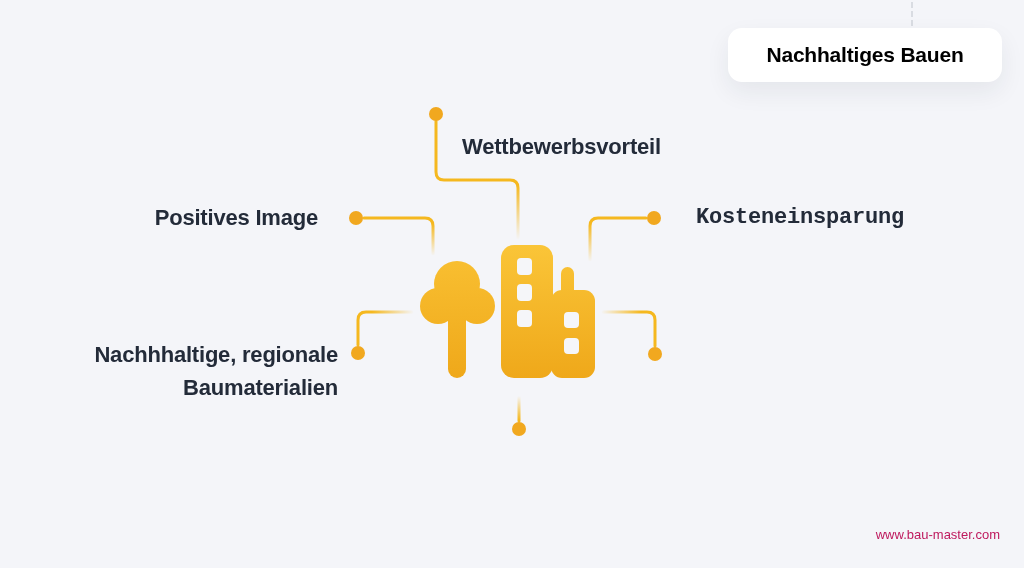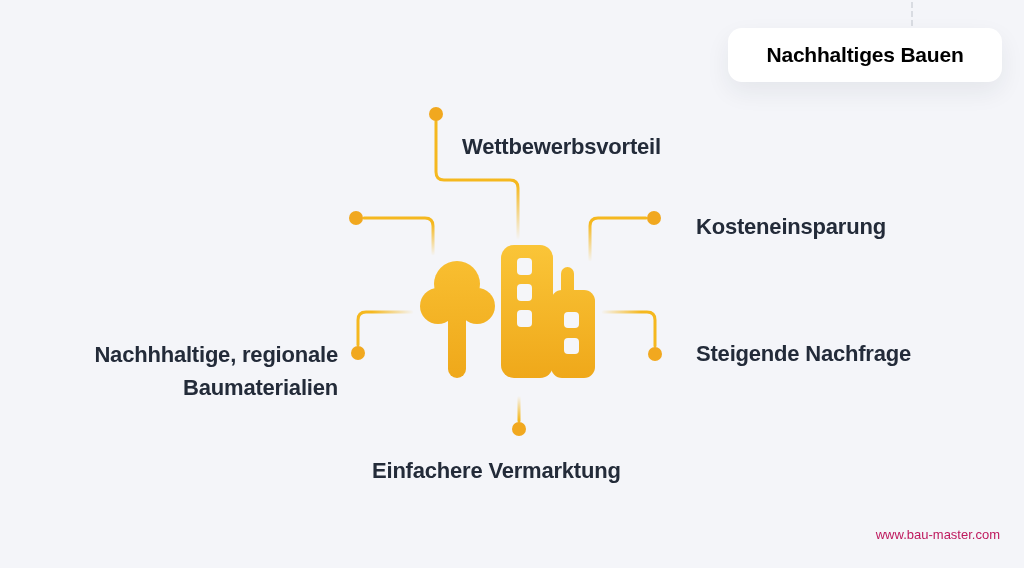--- a/index.html
+++ b/index.html
@@ -140,24 +140,23 @@
           <rect x="517" y="310" width="15" height="17" rx="4"></rect>
           <rect x="564" y="312" width="15" height="16" rx="4"></rect>
           <rect x="564" y="338" width="15" height="16" rx="4"></rect>
         </g>
       </g>
     </g>
   </svg>
 
   <div class="benefit-label" style="left:462px;top:107px;margin-top:26px;">Wettbewerbsvorteil</div>
 
+  <div class="benefit-label right-aligned" style="right:706px;top:204px;">Positives Image</div>
 
-  <div class="benefit-label" style="left:696px;top:213px;">Kosteneinsparung</div>
+  <div class="benefit-label" style="left:696px;top:204px;font-family:Liberation Mono, monospace;">Kosteneinsparung</div>
 
   <div class="benefit-label wrap" style="left:48px;top:338px;">Nachhhaltige, regionale Baumaterialien</div>
 
-  <div class="benefit-label" style="left:696px;top:340px;">Steigende Nachfrage</div>
 
-  <div class="benefit-label" style="left:372px;top:457px;">Einfachere Vermarktung</div>
 
   <div class="footer-url">www.bau-master.com</div>
 
 </div>
 
 </body></html>

